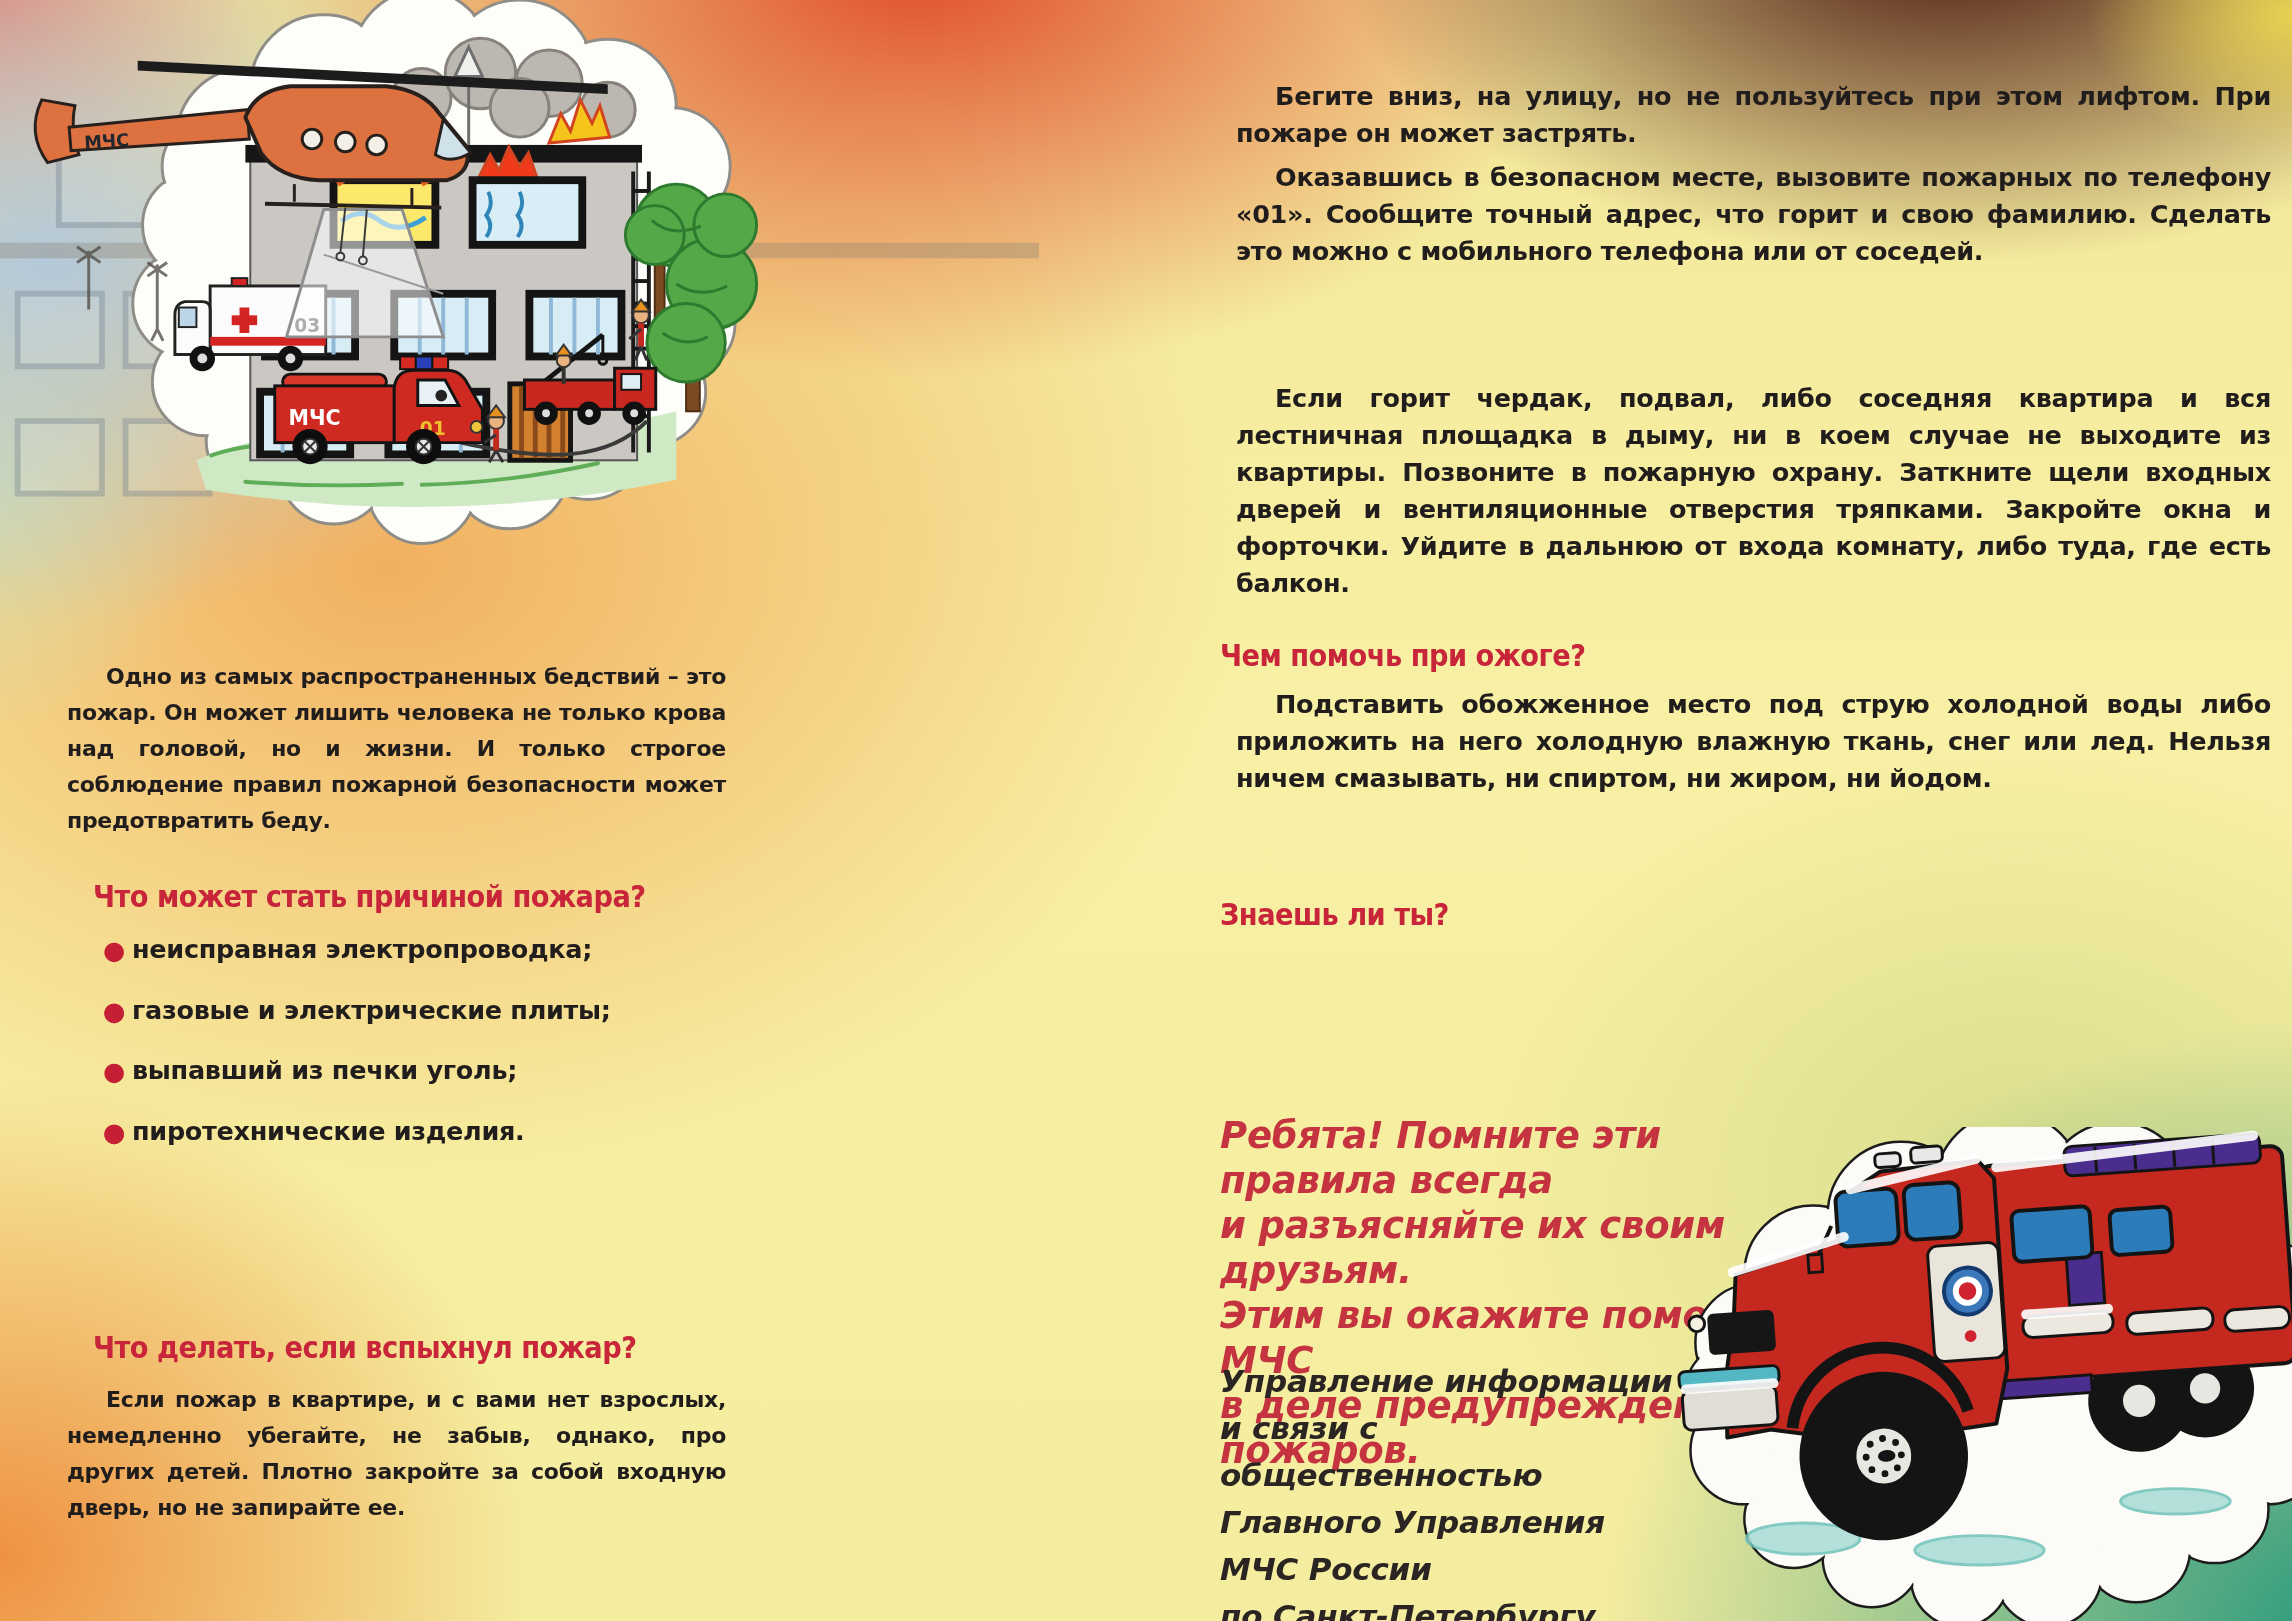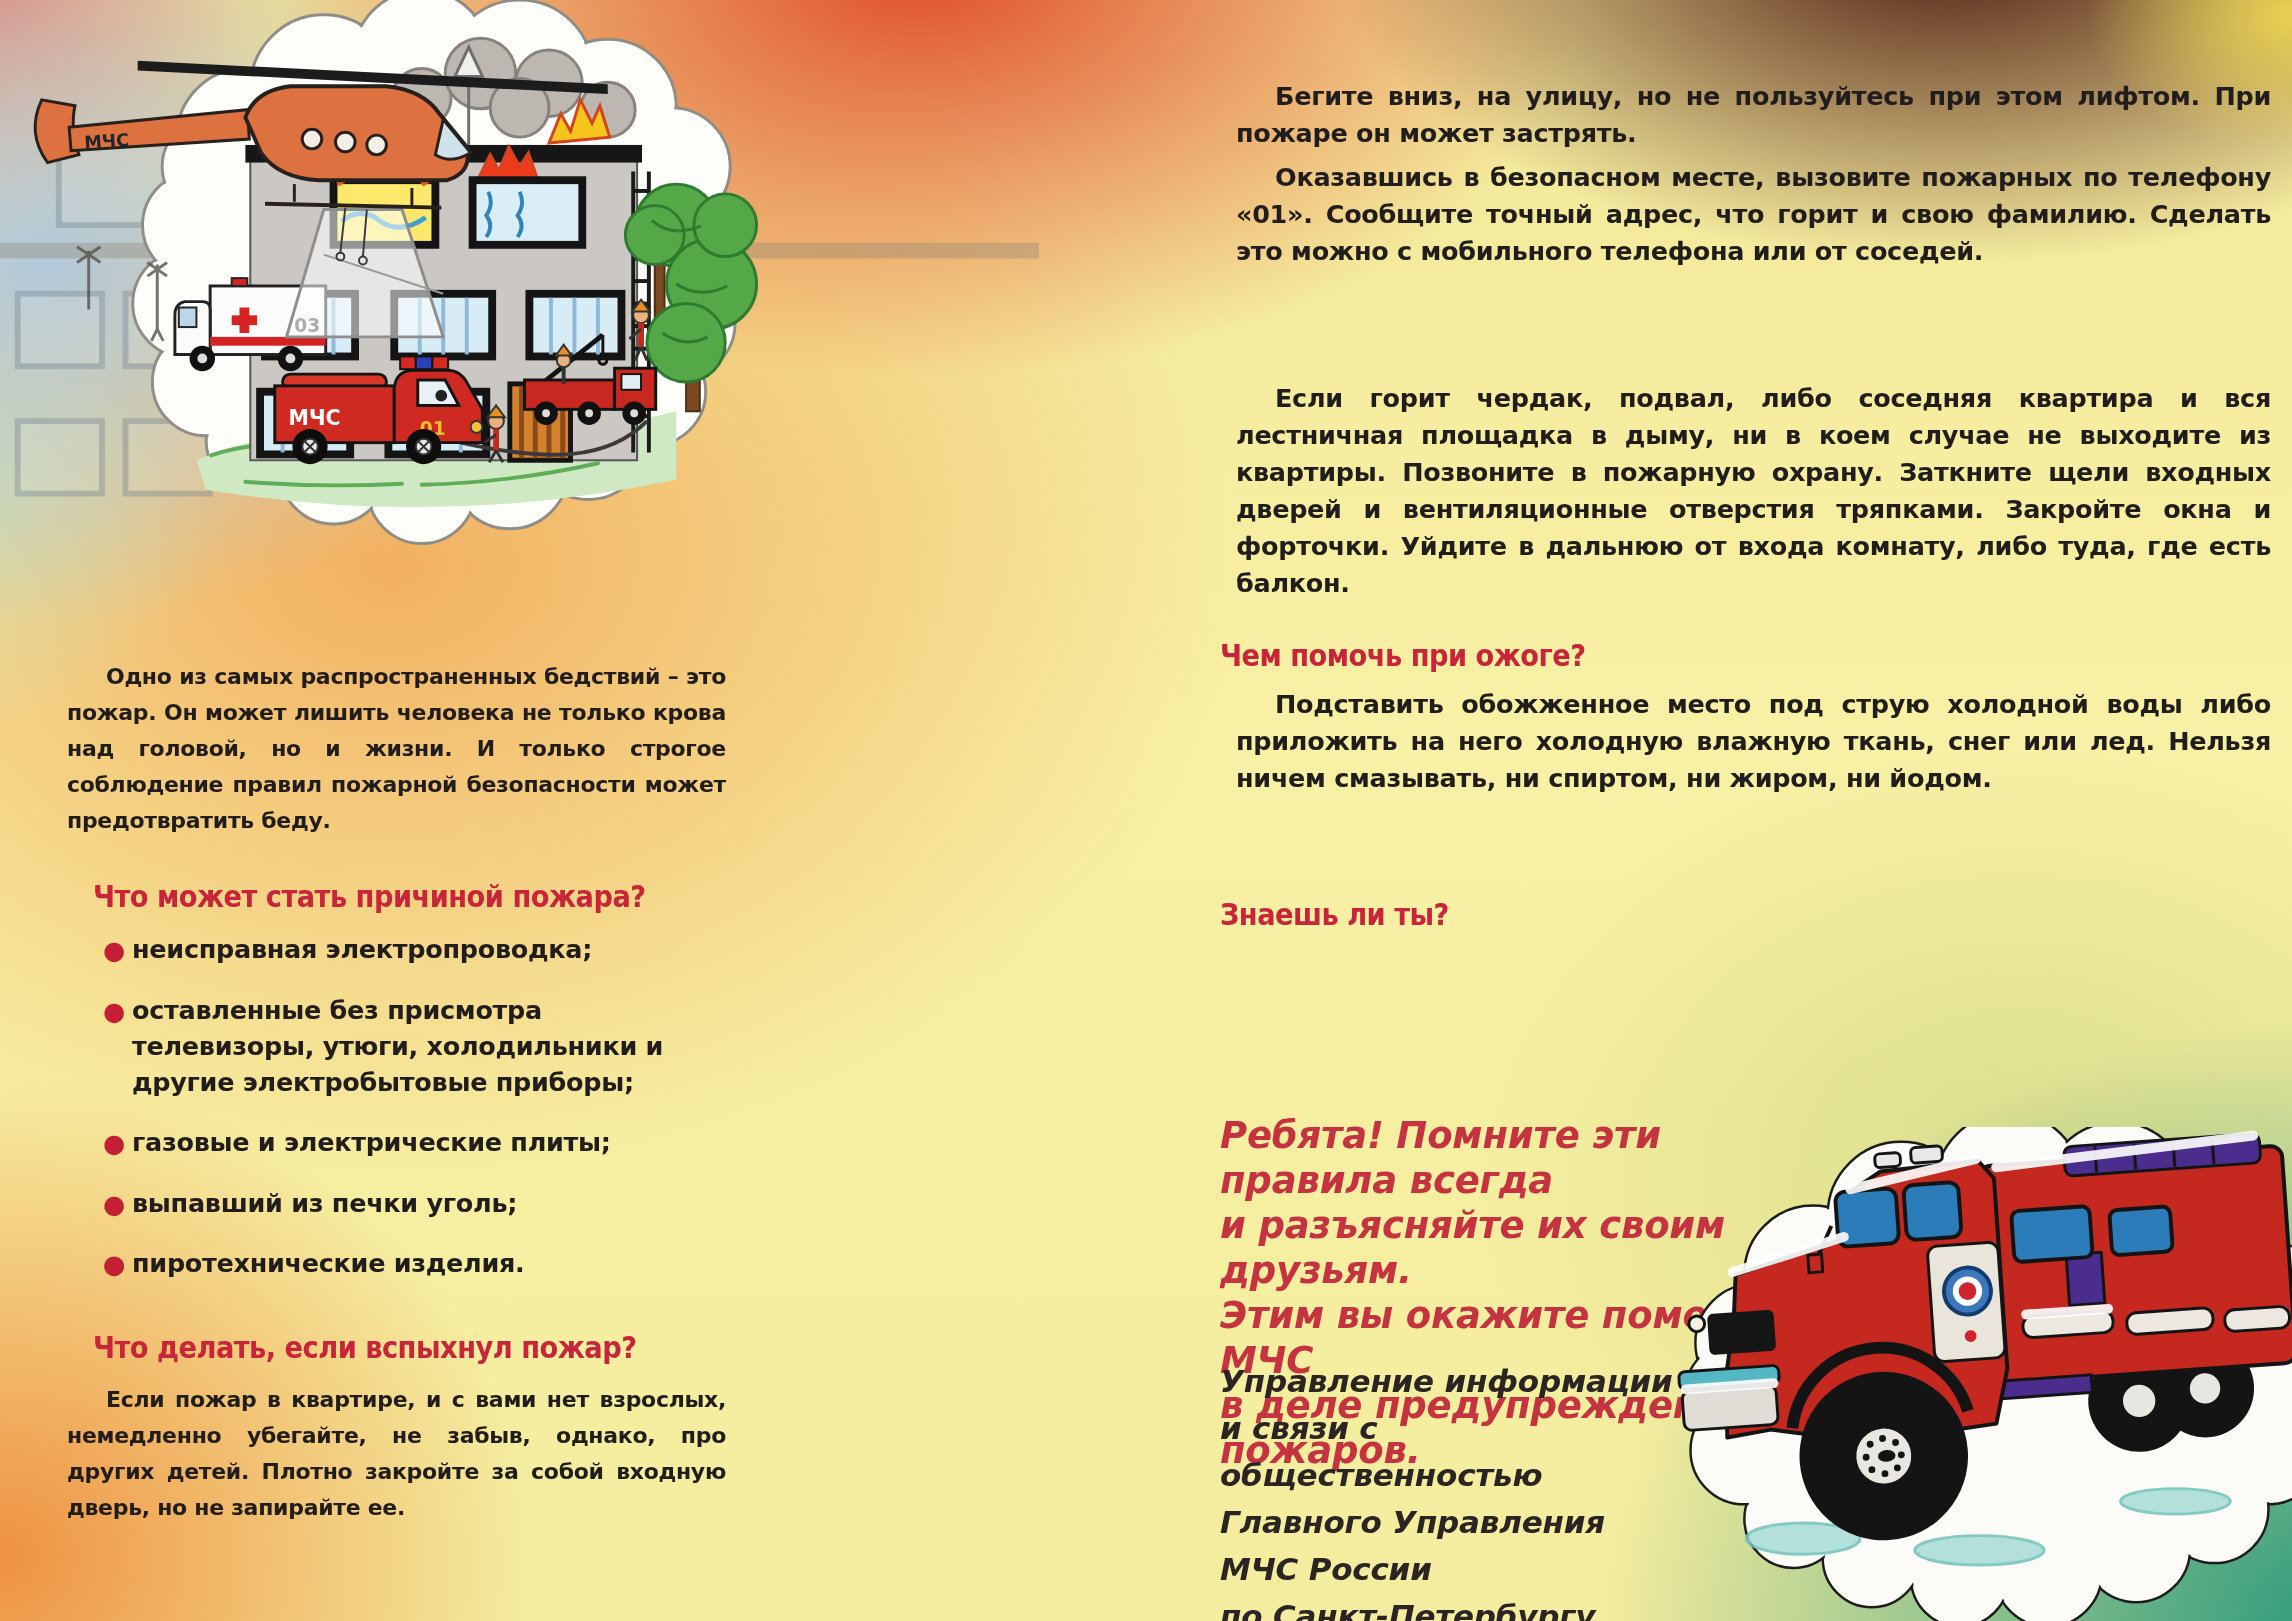--- a/index.html
+++ b/index.html
@@ -324,21 +324,21 @@
     </g>
   </svg>
 
 
   <div class="abs body-text left-col indent" style="left:67px;top:659px;width:659px">Одно из самых распространенных бедствий – это пожар. Он может лишить человека не только крова над головой, но и жизни. И только строгое соблюдение правил пожарной безопасности может предотвратить беду.</div>
 
   <div class="abs red-head" style="left:93px;top:878px">Что может стать причиной пожара?</div>
 
   <ul class="abs causes" style="left:103px;top:931px;width:627px">
     <li><span class="dot">●</span><span>неисправная электропроводка;</span></li>
-    <li><span class="dot">●</span><span>оставленные без присмотра телевизоры, утюги, холодильники и другие электробытовые приборы;</span></li>
+    <li><span class="dot">●</span></li>
     <li><span class="dot">●</span><span>газовые и электрические плиты;</span></li>
     <li><span class="dot">●</span><span>выпавший из печки уголь;</span></li>
     <li><span class="dot">●</span></li>
     <li><span class="dot">●</span><span>пиротехнические изделия.</span></li>
   </ul>
 
   <div class="abs red-head" style="left:93px;top:1329px">Что делать, если вспыхнул пожар?</div>
 
   <div class="abs body-text left-col indent" style="left:67px;top:1382px;width:659px">Если пожар в квартире, и с вами нет взрослых, немедленно убегайте, не забыв, однако, про других детей. Плотно закройте за собой входную дверь, но не запирайте ее.</div>
 

